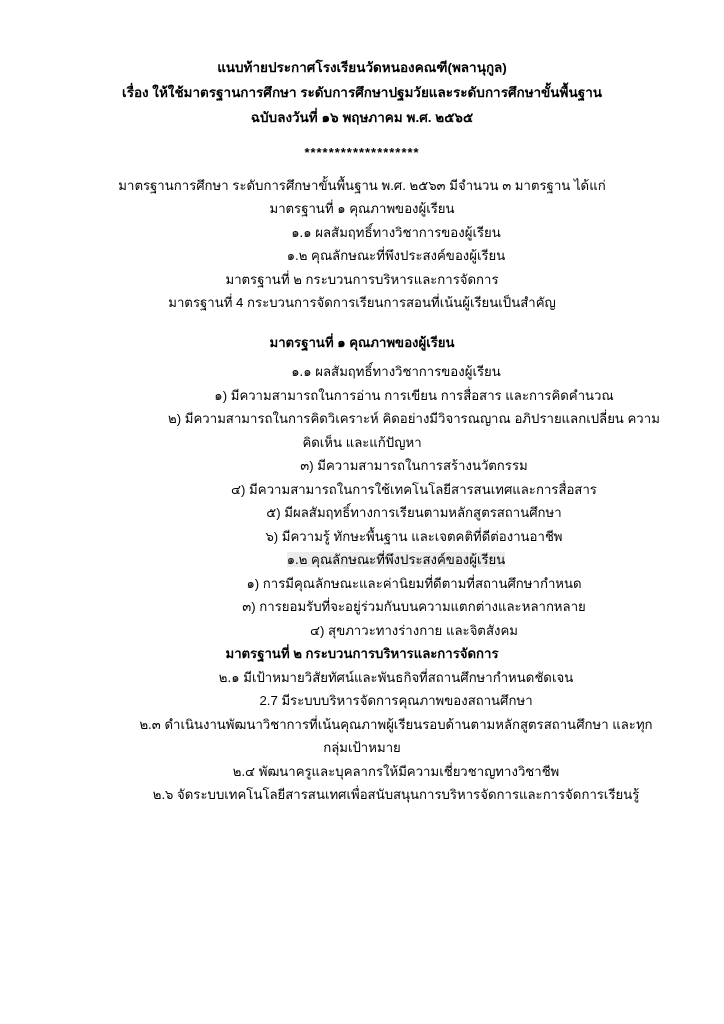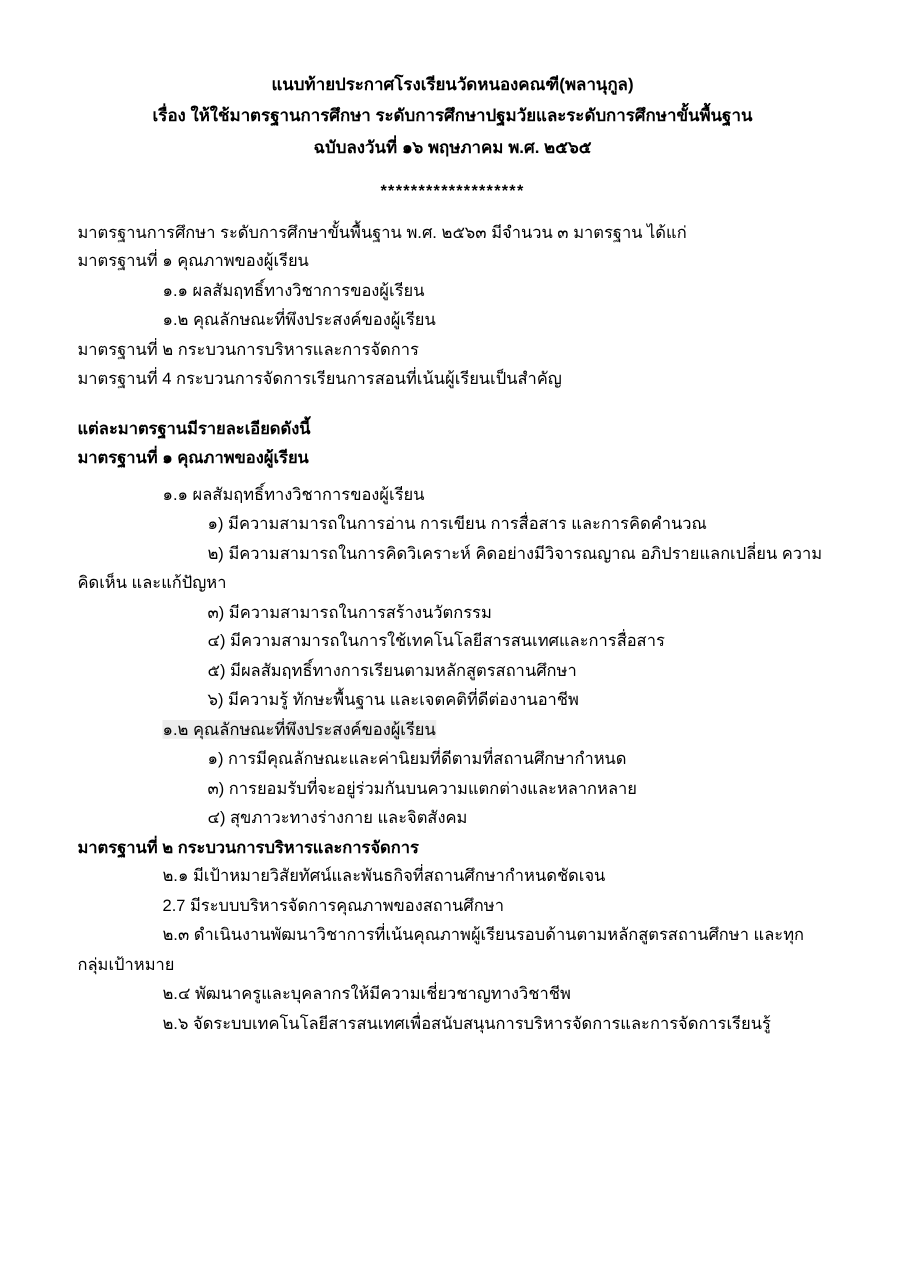--- a/index.html
+++ b/index.html
@@ -42,20 +42,21 @@
     margin-bottom: 14px;
   }
   .body-text {
     font-size: 13.2px;
     line-height: 1.78;
   }
   .para {
     display: block;
     margin: 0;
     padding: 0;
+    text-align: center;
   }
   .ind-0 { padding-left: 0px; }
   .ind-1 { padding-left: 68px; }
   .ind-2 { padding-left: 104px; }
   .bold { font-weight: bold; }
   .gap-md { height: 16px; }
   .hl {
     background: #ececec;
   }
   .spacer-line { height: 6px; }
@@ -76,21 +77,20 @@
 
     <span class="para ind-0">มาตรฐานการศึกษา ระดับการศึกษาขั้นพื้นฐาน พ.ศ. ๒๕๖๓ มีจำนวน ๓ มาตรฐาน ได้แก่</span>
     <span class="para ind-0">มาตรฐานที่ ๑ คุณภาพของผู้เรียน</span>
     <span class="para ind-1">๑.๑ ผลสัมฤทธิ์ทางวิชาการของผู้เรียน</span>
     <span class="para ind-1">๑.๒ คุณลักษณะที่พึงประสงค์ของผู้เรียน</span>
     <span class="para ind-0">มาตรฐานที่ ๒ กระบวนการบริหารและการจัดการ</span>
     <span class="para ind-0">มาตรฐานที่ 4 กระบวนการจัดการเรียนการสอนที่เน้นผู้เรียนเป็นสำคัญ</span>
 
     <div class="gap-md"></div>
 
-    <span class="para ind-0 bold">แต่ละมาตรฐานมีรายละเอียดดังนี้</span>
     <span class="para ind-0 bold">มาตรฐานที่ ๑ คุณภาพของผู้เรียน</span>
 
     <div class="spacer-line"></div>
 
     <span class="para ind-1">๑.๑ ผลสัมฤทธิ์ทางวิชาการของผู้เรียน</span>
     <span class="para ind-2">๑) มีความสามารถในการอ่าน การเขียน การสื่อสาร และการคิดคำนวณ</span>
     <span class="para ind-2">๒) มีความสามารถในการคิดวิเคราะห์ คิดอย่างมีวิจารณญาณ อภิปรายแลกเปลี่ยน ความ</span>
     <span class="para ind-0">คิดเห็น และแก้ปัญหา</span>
     <span class="para ind-2">๓) มีความสามารถในการสร้างนวัตกรรม</span>
     <span class="para ind-2">๔) มีความสามารถในการใช้เทคโนโลยีสารสนเทศและการสื่อสาร</span>

